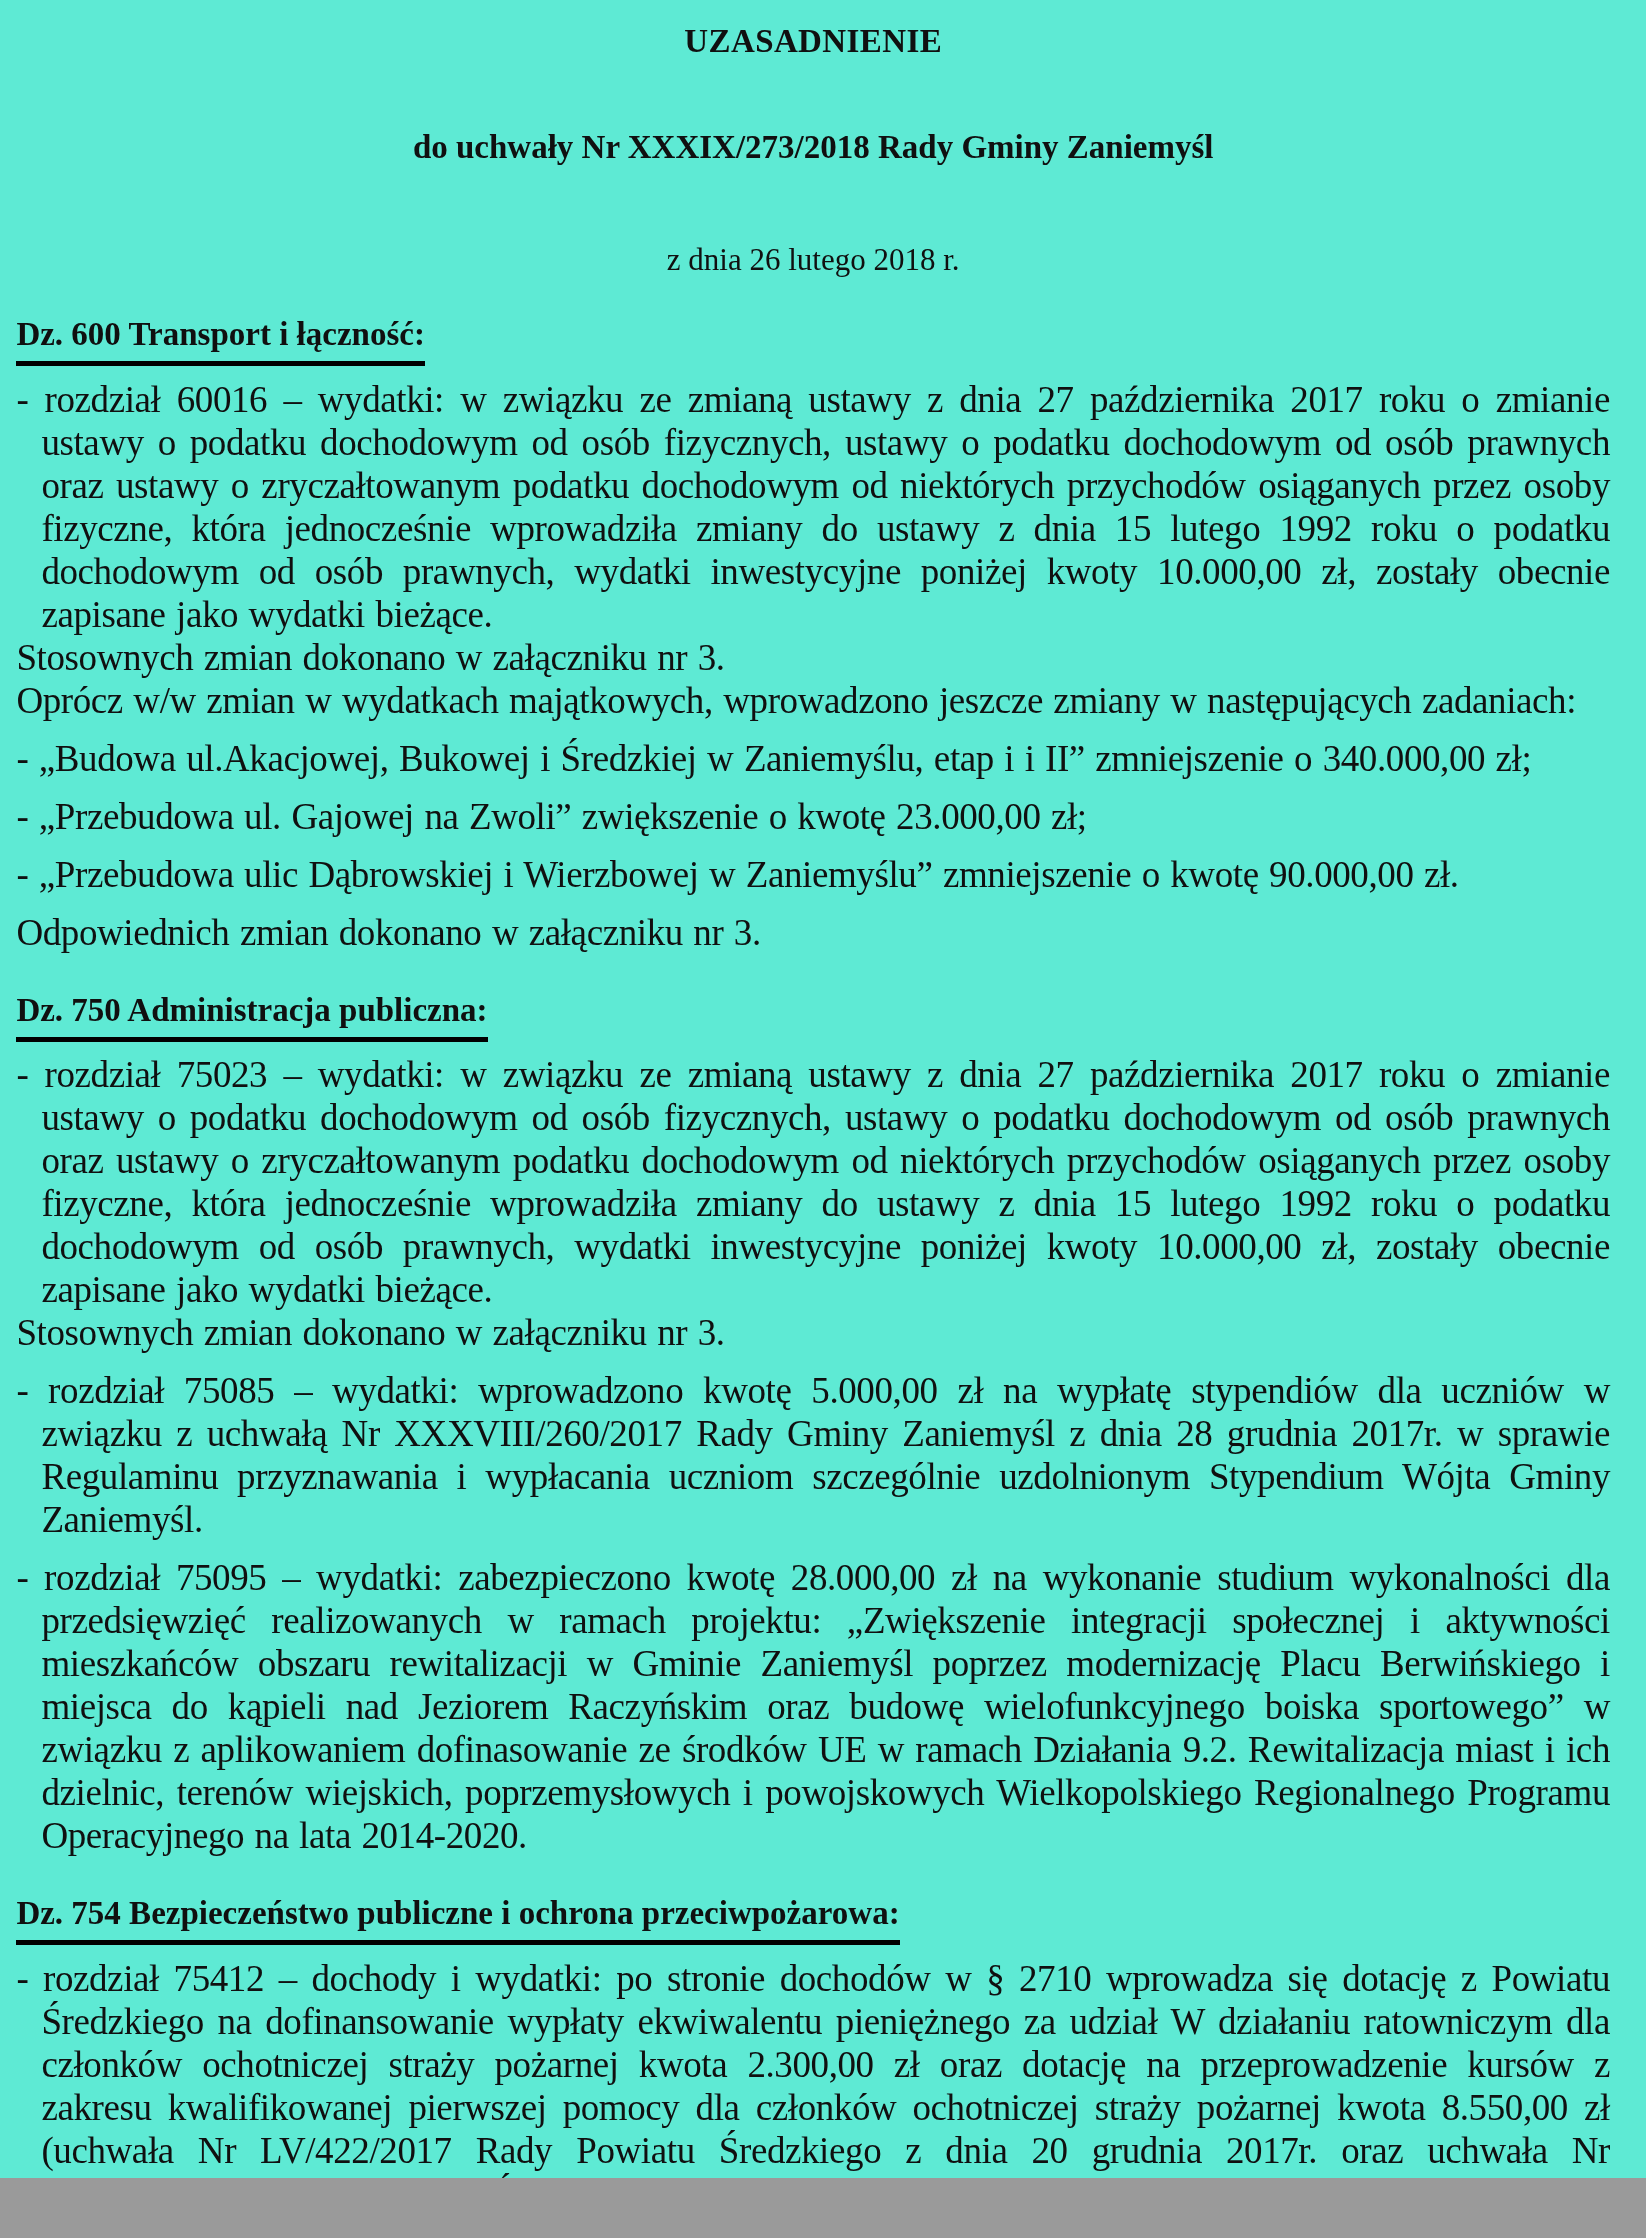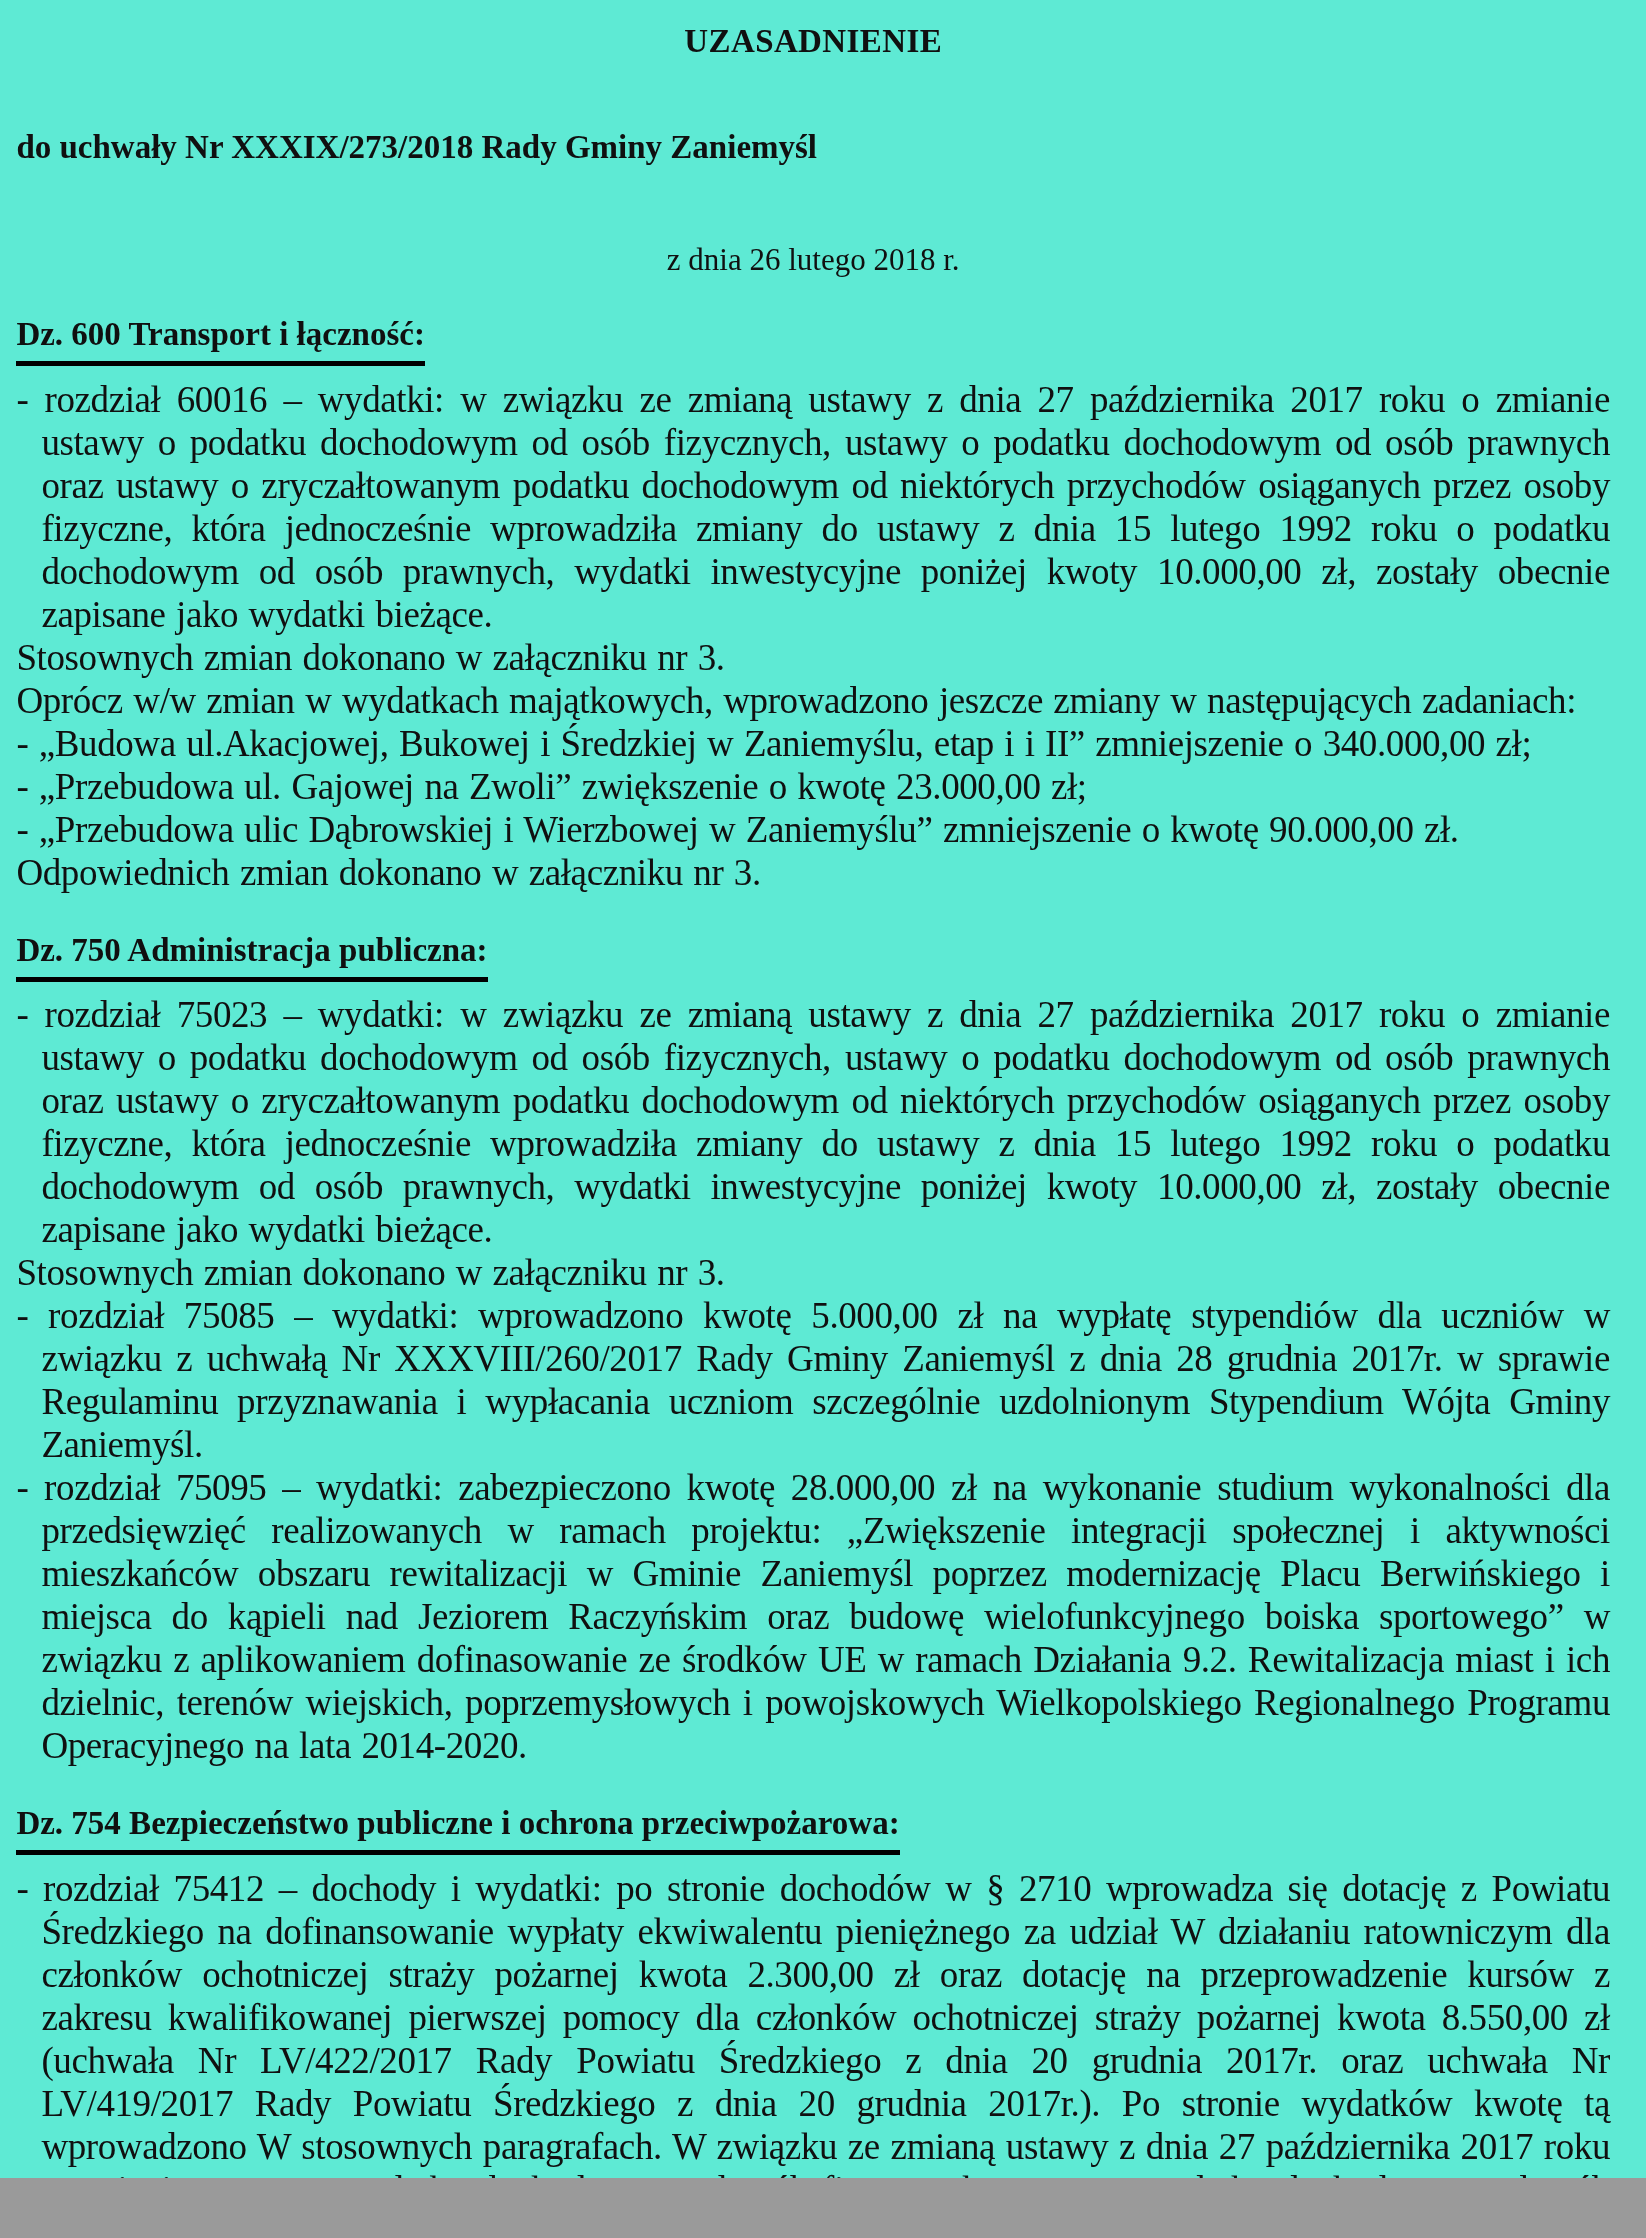--- a/index.html
+++ b/index.html
@@ -11,21 +11,21 @@
     font-family:"Liberation Serif","DejaVu Serif",serif;
     color:#101010;
     box-sizing:border-box;
   }
   .content{padding:10px 36px 0 16.4px;}
   .doc-title{
     text-align:center;font-weight:bold;font-size:33px;
     margin:13px 0 0 0;letter-spacing:0.4px;
   }
   .doc-subtitle{
-    text-align:left;font-weight:bold;font-size:33px;
+    text-align:center;font-weight:bold;font-size:33px;
     margin:69px 0 0 0;
   }
   .doc-date{
     text-align:center;font-size:31px;margin:76px 0 0 0;
   }
   .sec{margin:0;}
   .sec-h{
     font-size:33px;font-weight:bold;
     margin:38px 0 11.5px 0;
   }
@@ -34,21 +34,21 @@
     padding-bottom:8px;
     display:inline-block;
   }
   p.body{
     font-size:37px;line-height:43px;
     letter-spacing:-0.4px;word-spacing:1.6px;
     text-align:justify;
     margin:0;
   }
   p.hang{padding-left:25px;text-indent:-25px;}
-  p.gap{margin-top:0;}
+  p.gap{margin-top:15px;}
   .footer-rule{
     position:absolute;left:0;top:2209px;
     width:1634px;height:5.8px;background:#000;
   }
   .footer-id{
     position:absolute;left:-13px;top:2217px;
     font-size:26px;white-space:nowrap;color:#1a1a1a;
   }
   .footer-page{
     position:absolute;right:48px;top:2217px;

